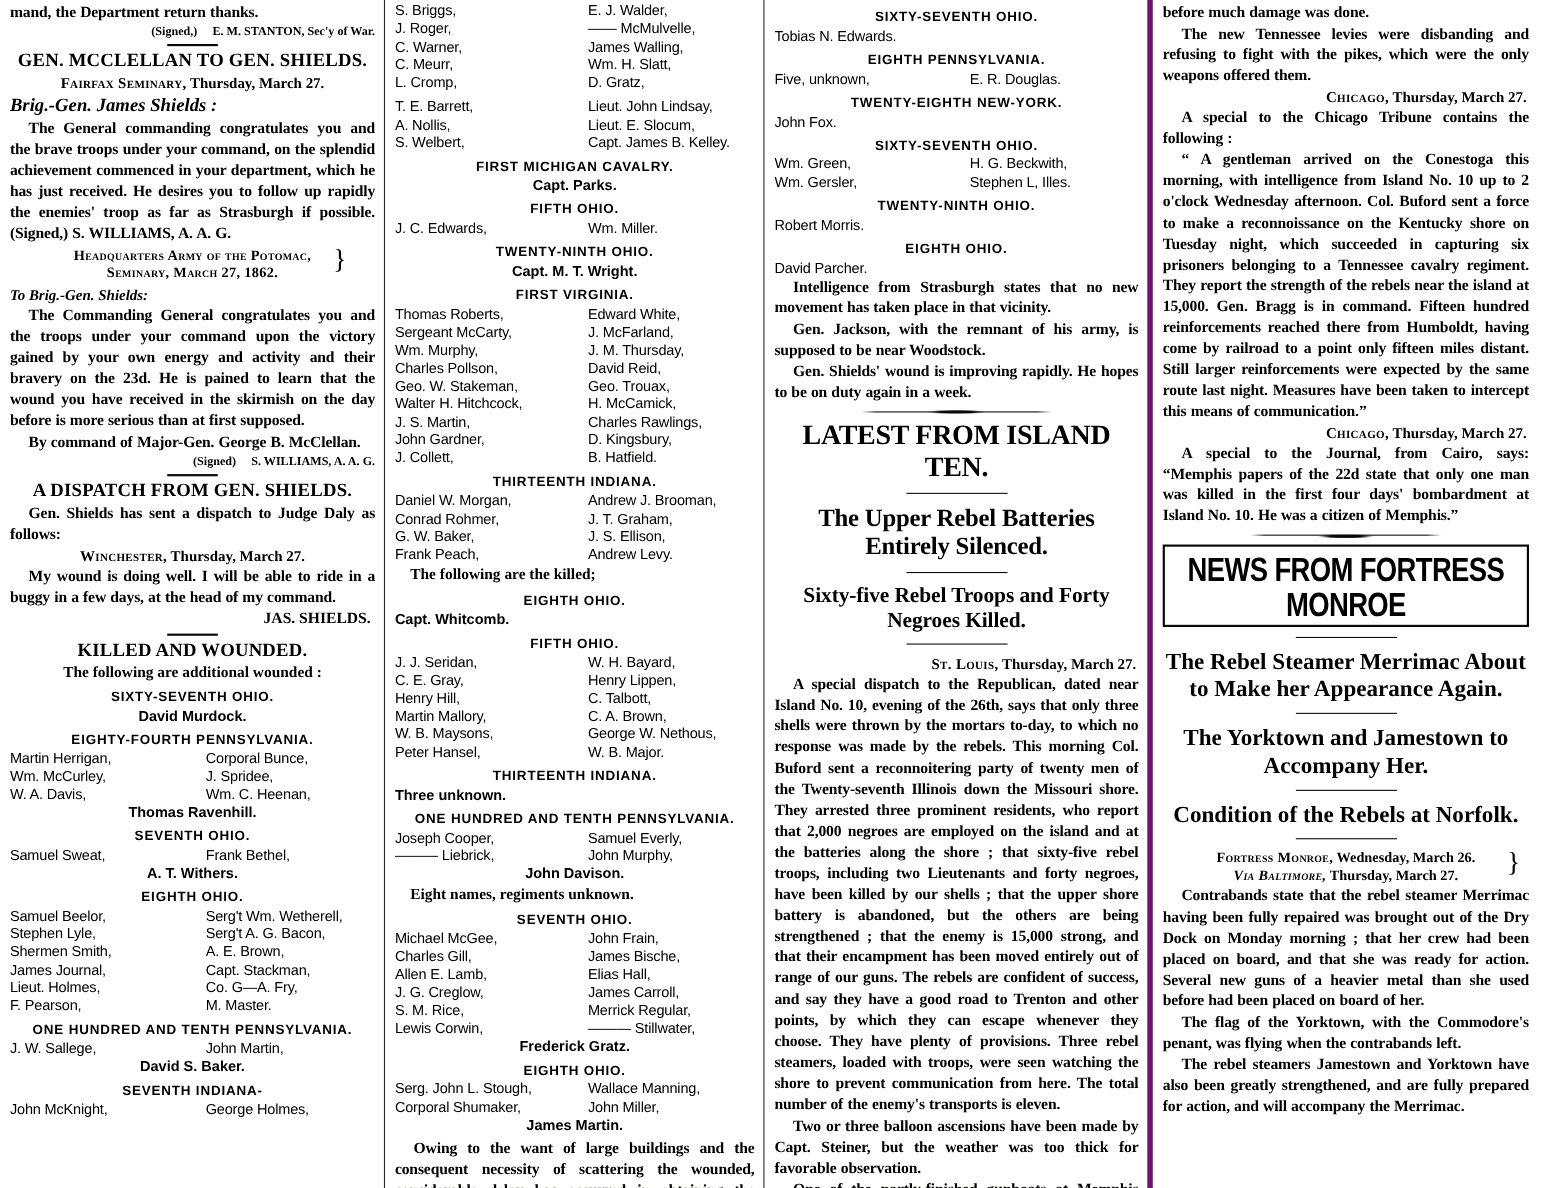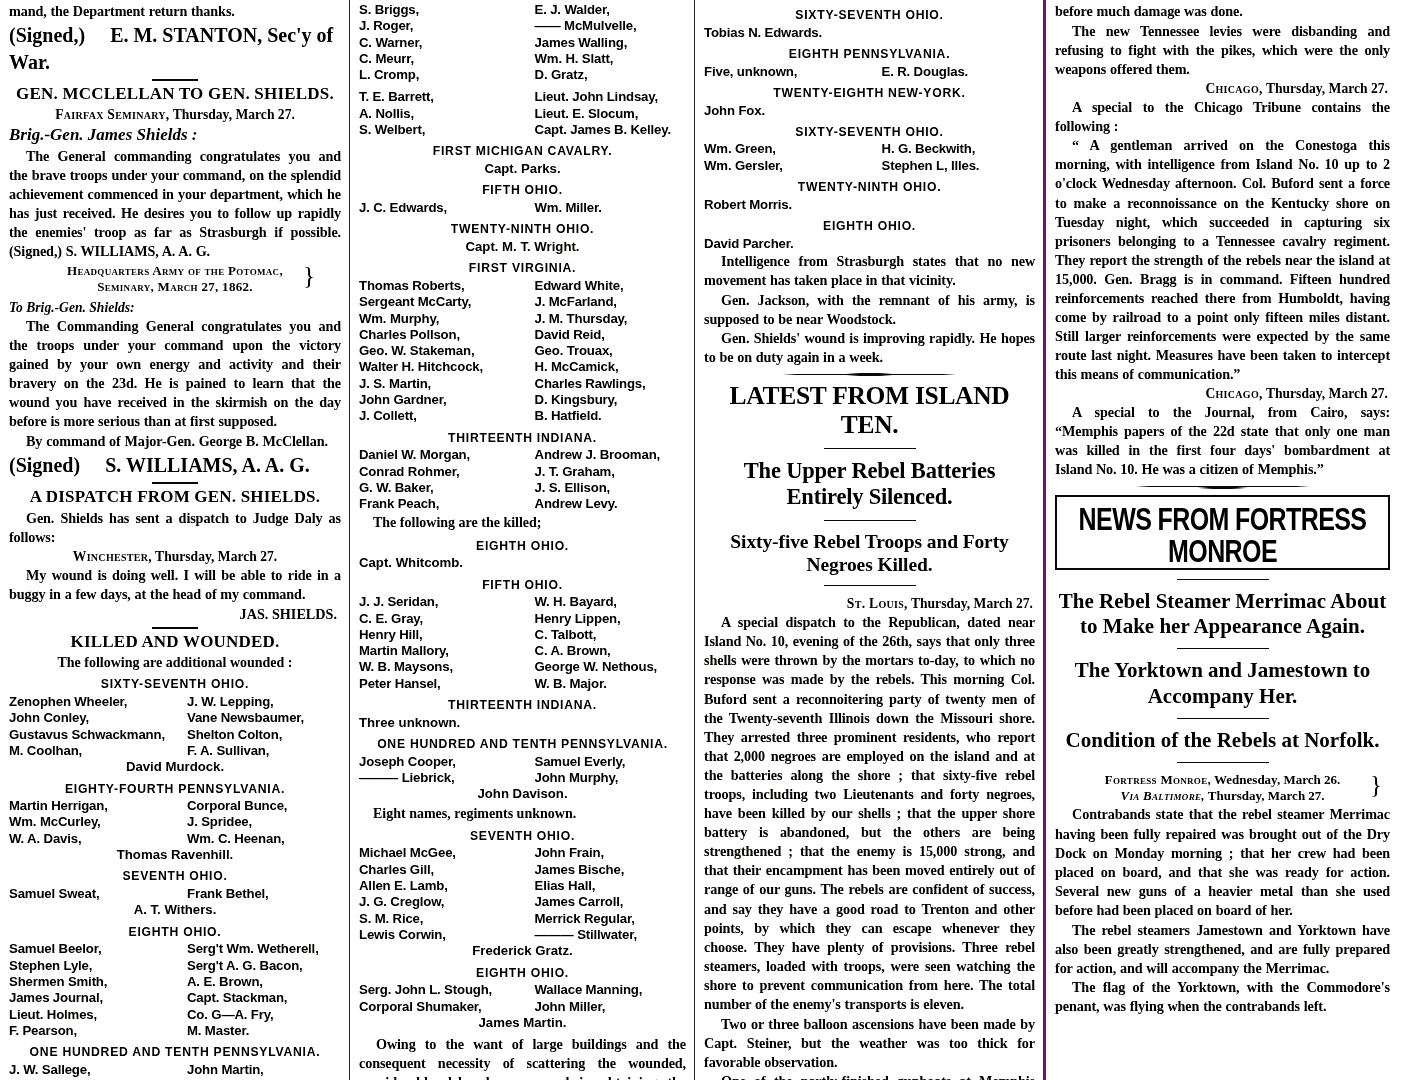--- a/index.html
+++ b/index.html
@@ -28,21 +28,21 @@
   }
   .col {
     position: relative;
     box-sizing: border-box;
     overflow: hidden;
     padding: 2px 8px 0 9px;
   }
   .col-1 { width: 352px; }
   .col-2 { width: 348px; border-left: 1px solid #2c2c2c; }
   .col-3 { width: 352px; border-left: 1px solid #2c2c2c; }
-  .col-4 { width: 358px; border-left: 3px solid #701a75; }
+  .col-4 { width: 358px; border-left: 5px solid #701a75; }
 
   
   .col-2::before, .col-3::before, .col-4::before {
     content: "";
     position: absolute;
     left: -4px; top: 0; bottom: 0;
     width: 3px;
     background: linear-gradient(to bottom,
        rgba(40,40,40,0.30) 0%, rgba(40,40,40,0.05) 12%,
        rgba(40,40,40,0.34) 30%, rgba(40,40,40,0.08) 46%,
@@ -93,23 +93,23 @@
   
   .sig-right {
     font-size: 14.2px;
     line-height: 1.35;
     text-align: right;
     font-weight: 700;
     margin: 0;
     padding-right: 4px;
   }
   .sig-center {
-    font-size: 20px;
+    font-size: 11px;
     line-height: 1.35;
-    text-align: left;
+    text-align: right;
     font-weight: 700;
     margin: 1px 0;
   }
 
   
   .head-caps {
     font-size: 17px;
     text-align: center;
     font-weight: 700;
     letter-spacing: 0.2px;
@@ -127,21 +127,21 @@
     line-height: 1.2;
     font-family: "Liberation Sans", "DejaVu Sans", sans-serif;
   }
 
   
   .names {
     display: grid;
     grid-template-columns: 1fr 1fr;
     font-size: 13.2px;
     line-height: 1.235;
-    font-weight: 700;
+    font-weight: 400;
     column-gap: 4px;
     margin: 0 0 0 0;
     font-family: "Liberation Sans", "DejaVu Sans", sans-serif;
     letter-spacing: -0.15px;
   }
   .names .n { white-space: nowrap; overflow: hidden; }
   .names .n.r { padding-left: 10px; }
   .name-center {
     text-align: center;
     font-size: 13.2px;
@@ -303,30 +303,20 @@
       <span class="sc">Winchester,</span>
       <span>Thursday, March 27.</span>
     </div>
     <div class="body-p">My wound is doing well.  I will be able to ride in a buggy in a few days, at the head of my command.</div>
     <div class="sig-right">JAS. SHIELDS.</div>
     <div class="rule-short"></div>
     <div class="head-caps">KILLED AND WOUNDED.</div>
     <div class="name-center" style="font-size:14px;font-family:'Liberation Serif',serif;">The following are additional wounded :</div>
     <div id="c1-regiments">
         <div class="regt">SIXTY-SEVENTH OHIO.</div>
-        <div class="names">
-          <div class="n">Zenophen Wheeler,</div>
-          <div class="n r">J. W. Lepping,</div>
-          <div class="n">John Conley,</div>
-          <div class="n r">Vane Newsbaumer,</div>
-          <div class="n">Gustavus Schwackmann,</div>
-          <div class="n r">Shelton Colton,</div>
-          <div class="n">M. Coolhan,</div>
-          <div class="n r">F. A. Sullivan,</div>
-        </div>
         <div class="name-center">David Murdock.</div>
         <div class="regt">EIGHTY-FOURTH PENNSYLVANIA.</div>
         <div class="names">
           <div class="n">Martin Herrigan,</div>
           <div class="n r">Corporal Bunce,</div>
           <div class="n">Wm. McCurley,</div>
           <div class="n r">J. Spridee,</div>
           <div class="n">W. A. Davis,</div>
           <div class="n r">Wm. C. Heenan,</div>
         </div>
@@ -579,17 +569,17 @@
         <span class="sc">Fortress Monroe,</span>
         <span>Wednesday, March 26.</span>
       </span>
       <span class="bl">
         <span class="sc it">Via Baltimore,</span>
         <span>Thursday, March 27.</span>
       </span>
       <span class="brace" style="right:8px;">}</span>
     </div>
     <div class="body-p">Contrabands state that the rebel steamer Merrimac having been fully repaired was brought out of the Dry Dock on Monday morning ; that her crew had been placed on board, and that she was ready for action.  Several new guns of a heavier metal than she used before had been placed on board of her.</div>
+    <div class="body-p">The flag of the Yorktown, with the Commodore's penant, was flying when the contrabands left.</div>
     <div class="body-p">The rebel steamers Jamestown and Yorktown have also been greatly strengthened, and are fully prepared for action, and will accompany the Merrimac.</div>
-    <div class="body-p">The flag of the Yorktown, with the Commodore's penant, was flying when the contrabands left.</div>
   </div>
 
 </div>
 
 </body></html>

